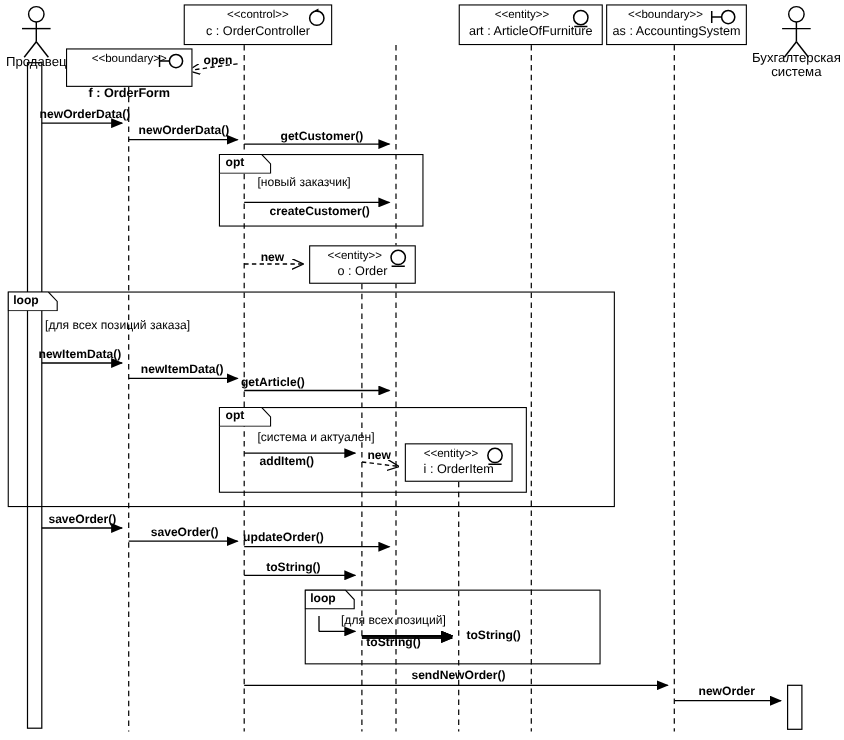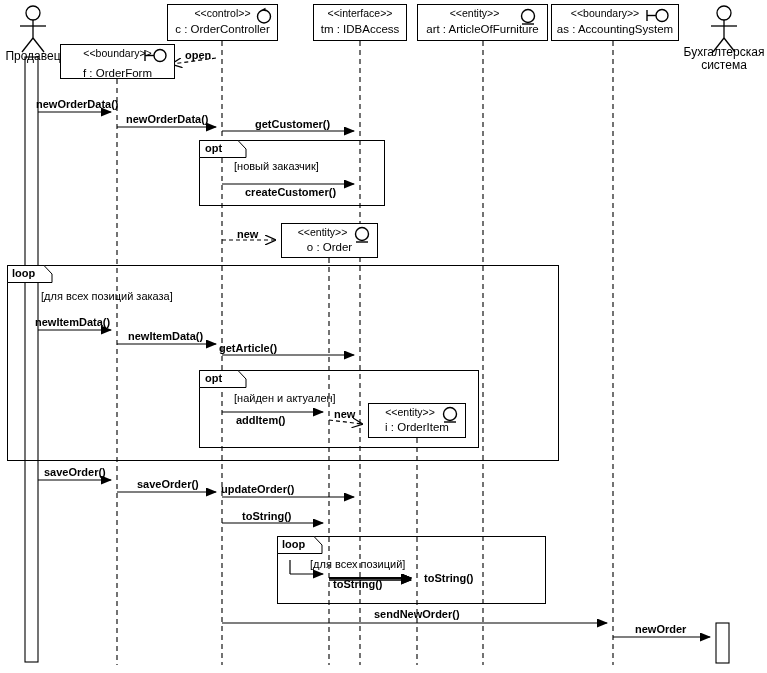--- a/index.html
+++ b/index.html
@@ -133,41 +133,37 @@
       <marker id="filled2" markerWidth="11" markerHeight="9" refX="10" refY="4.5" orient="auto" markerUnits="userSpaceOnUse">
         <path d="M0,0 L11,4.5 L0,9 z" fill="#000"></path>
       </marker>
     </defs>
     <line x1="290" y1="574" x2="323" y2="574" stroke="#000" stroke-width="1.2" marker-end="url(#filled2)"></line>
     <line x1="290" y1="560" x2="290" y2="574" stroke="#000" stroke-width="1.2"></line>
   </svg>
 
   <div class="box" style="left:60px;top:44px;width:115px;height:35px;">
     <div class="stereo" style="margin-top:2px;">&lt;&lt;boundary&gt;&gt;</div>
-    <div class="iname" style="margin-top:8px;">f : OrderForm</div>
+    <div class="iname" style="margin-top:20px;font-weight:bold;">f : OrderForm</div>
     <svg style="position:absolute;right:4px;top:3px;" width="26" height="15">
       <line x1="1" y1="2" x2="1" y2="13" stroke="#000" stroke-width="1.4"></line>
       <line x1="1" y1="7.5" x2="10" y2="7.5" stroke="#000" stroke-width="1.4"></line>
       <circle cx="16" cy="7.5" r="6" fill="none" stroke="#000" stroke-width="1.4"></circle>
     </svg>
   </div>
 
-  <div class="box" style="left:167px;top:4px;width:111px;height:37px;">
+  <div class="box" style="left:167px;top:4px;width:135px;height:37px;">
     <div class="stereo" style="margin-top:2px;">&lt;&lt;control&gt;&gt;</div>
     <div class="iname" style="margin-top:4px;">c : OrderController</div>
     <svg style="position:absolute;right:4px;top:2px;" width="18" height="17">
       <circle cx="9" cy="9.5" r="6.5" fill="none" stroke="#000" stroke-width="1.4"></circle>
       <path d="M7,2.5 L10.5,0.8 L10.5,4.4 z" fill="#000"></path>
     </svg>
   </div>
 
-  <div class="box" style="left:313px;top:4px;width:94px;height:37px;">
-    <div class="stereo" style="margin-top:2px;">&lt;&lt;interface&gt;&gt;</div>
-    <div class="iname" style="margin-top:4px;">tm : IDBAccess</div>
-  </div>
 
   <div class="box" style="left:417px;top:4px;width:131px;height:37px;">
     <div class="stereo" style="margin-top:2px;padding-right:16px;">&lt;&lt;entity&gt;&gt;</div>
     <div class="iname" style="margin-top:4px;">art : ArticleOfFurniture</div>
     <svg style="position:absolute;right:10px;top:3px;" width="18" height="18">
       <circle cx="9" cy="8" r="6.5" fill="none" stroke="#000" stroke-width="1.4"></circle>
       <line x1="3" y1="16" x2="15" y2="16" stroke="#000" stroke-width="1.4"></line>
     </svg>
   </div>
 
@@ -217,21 +213,21 @@
     <path d="M0.5,0.5 L37,0.5 L45,9 L45,17.5 L0.5,17.5 z" fill="#fff" stroke="#000" stroke-width="1"></path>
   </svg>
   <div class="fraglabel" style="left:10px;top:267px;background:transparent;">loop</div>
   <div class="guard" style="left:41px;top:290px;">[для всех позиций заказа]</div>
 
   <div class="frag" style="left:199px;top:370px;width:280px;height:78px;"></div>
   <svg style="position:absolute;left:199px;top:370px;" width="48" height="18">
     <path d="M0.5,0.5 L39,0.5 L47,9 L47,17.5 L0.5,17.5 z" fill="#fff" stroke="#000" stroke-width="1"></path>
   </svg>
   <div class="fraglabel" style="left:203px;top:372px;background:transparent;">opt</div>
-  <div class="guard" style="left:234px;top:392px;">[найден и актуален]</div>
+  <div class="guard" style="left:234px;top:392px;">[система и актуален]</div>
 
   <div class="frag" style="left:277px;top:536px;width:269px;height:68px;"></div>
   <svg style="position:absolute;left:277px;top:536px;" width="46" height="18">
     <path d="M0.5,0.5 L37,0.5 L45,9 L45,17.5 L0.5,17.5 z" fill="#fff" stroke="#000" stroke-width="1"></path>
   </svg>
   <div class="fraglabel" style="left:280px;top:538px;background:transparent;">loop</div>
   <div class="guard" style="left:310px;top:558px;">[для всех позиций]</div>
 
   <div class="msg" style="left:185px;top:49px;">open</div>
   <div class="msg" style="left:36px;top:98px;">newOrderData()</div>

